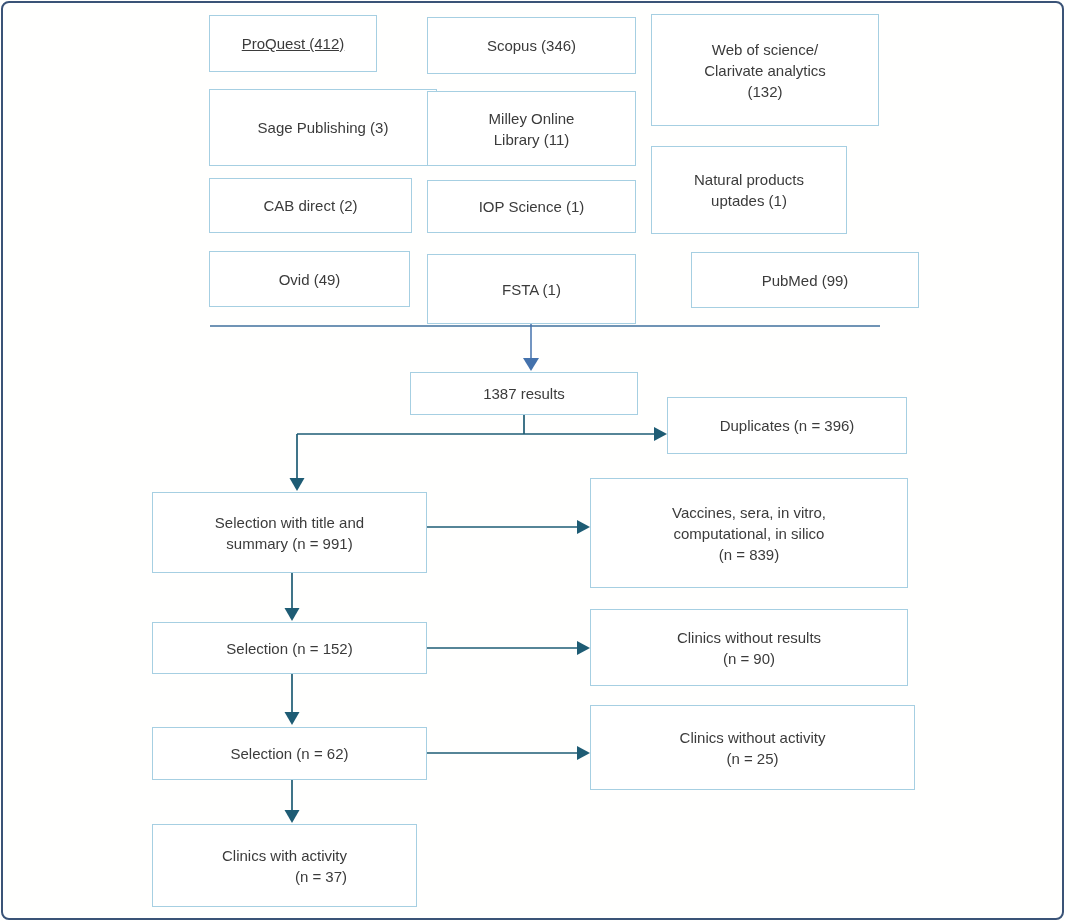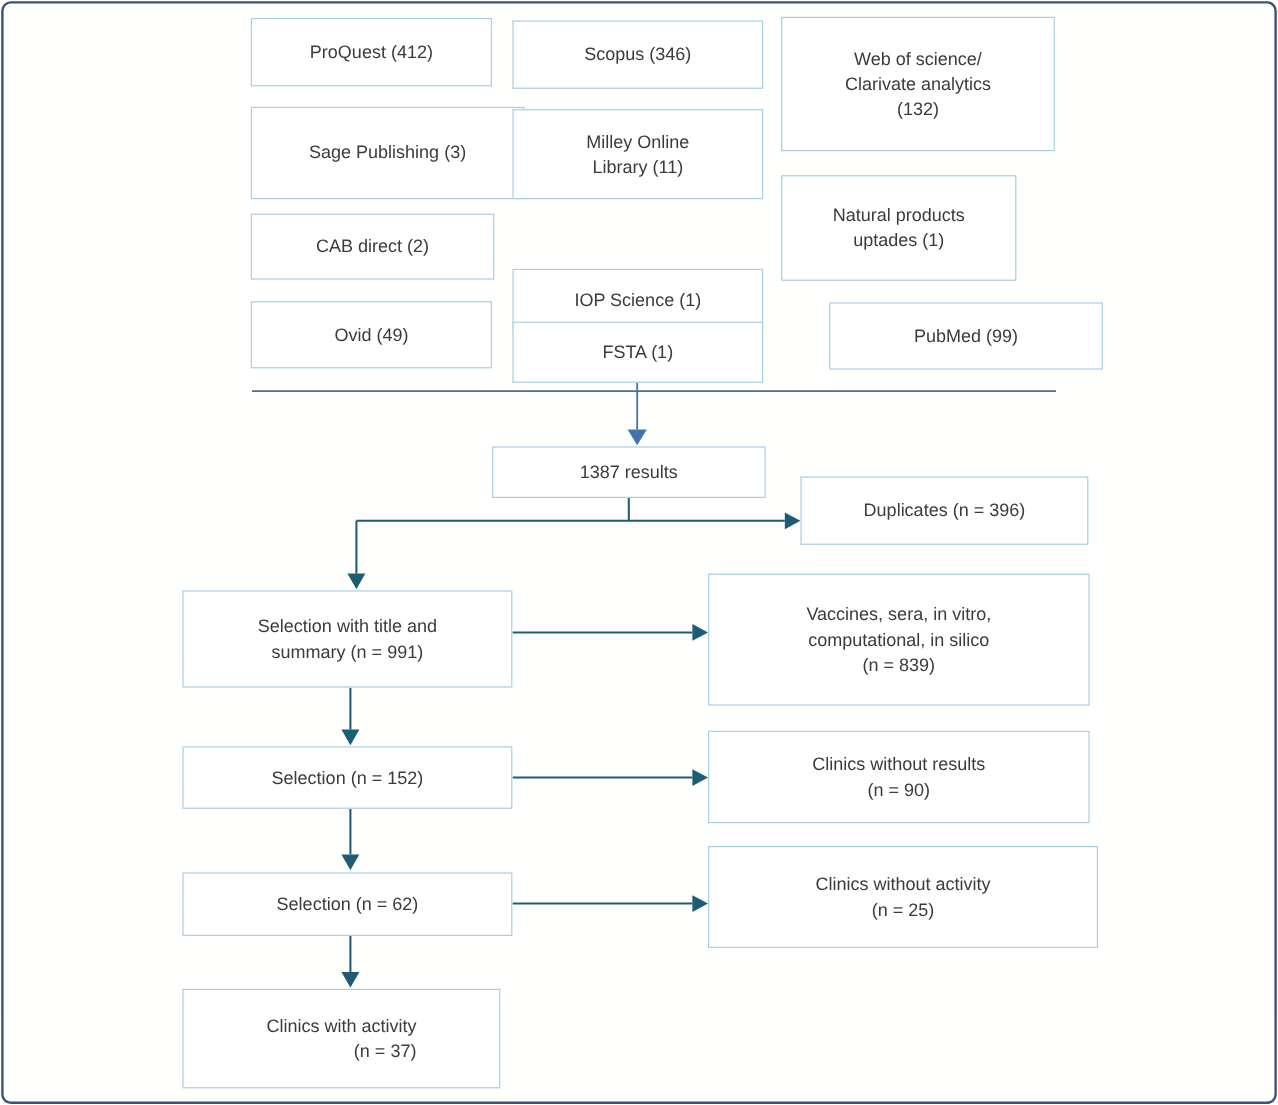--- a/index.html
+++ b/index.html
@@ -78,37 +78,37 @@
     <line class="wire-teal" x1="427" y1="648" x2="577" y2="648"></line>
     <polygon class="head-teal" points="577,641 577,655 590,648"></polygon>
 
     <line class="wire-teal" x1="292" y1="780" x2="292" y2="810"></line>
     <polygon class="head-teal" points="284.5,810 299.5,810 292,823"></polygon>
 
     <line class="wire-teal" x1="427" y1="753" x2="577" y2="753"></line>
     <polygon class="head-teal" points="577,746 577,760 590,753"></polygon>
   </svg>
 
-  <div class="box" style="left:209px;top:15px;width:201px;height:57px;">ProQuest (412)</div>
+  <div class="box" style="left:209px;top:15px;width:168px;height:57px;text-decoration:underline;">ProQuest (412)</div>
   <div class="box" style="left:427px;top:17px;width:209px;height:57px;">Scopus (346)</div>
   <div class="box" style="left:651px;top:14px;width:228px;height:112px;">Web of science/
 Clarivate analytics
 (132)</div>
 
   <div class="box" style="left:209px;top:89px;width:228px;height:77px;">Sage Publishing (3)</div>
   <div class="box" style="left:427px;top:91px;width:209px;height:75px;">Milley Online
 Library (11)</div>
   <div class="box" style="left:651px;top:146px;width:196px;height:88px;">Natural products
 uptades (1)</div>
 
   <div class="box" style="left:209px;top:178px;width:203px;height:55px;">CAB direct (2)</div>
-  <div class="box" style="left:427px;top:180px;width:209px;height:53px;margin-top:44px;">IOP Science (1)</div>
+  <div class="box" style="left:427px;top:180px;width:209px;height:53px;">IOP Science (1)</div>
 
   <div class="box" style="left:209px;top:251px;width:201px;height:56px;">Ovid (49)</div>
-  <div class="box" style="left:427px;top:268px;width:209px;height:51px;">FSTA (1)</div>
+  <div class="box" style="left:427px;top:254px;width:209px;height:70px;">FSTA (1)</div>
   <div class="box" style="left:651px;top:252px;width:228px;height:56px;margin-left:40px;">PubMed (99)</div>
 
   <div class="box" style="left:410px;top:372px;width:228px;height:43px;">1387 results</div>
   <div class="box" style="left:667px;top:397px;width:240px;height:57px;">Duplicates (n = 396)</div>
 
   <div class="box" style="left:152px;top:492px;width:275px;height:81px;">Selection with title and
 summary (n = 991)</div>
   <div class="box" style="left:590px;top:478px;width:318px;height:110px;">Vaccines, sera, in vitro,
 computational, in silico
 (n = 839)</div>

